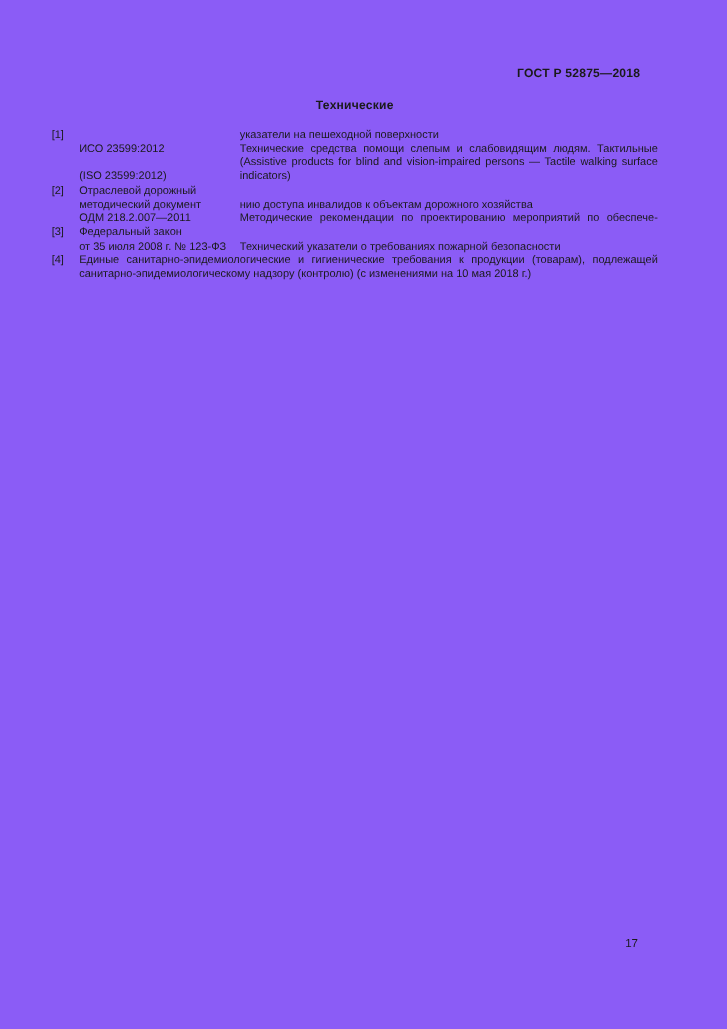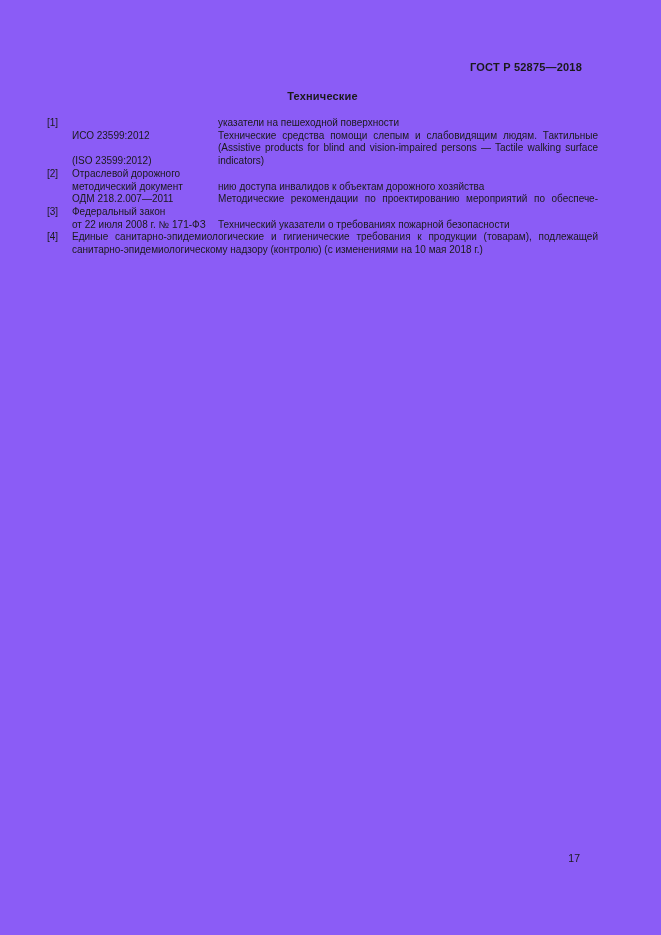--- a/index.html
+++ b/index.html
@@ -116,39 +116,39 @@
           </div>
         </div>
       </div>
     </div>
 
     <div class="entry">
       <div class="num">[2]</div>
       <div class="entry-body">
         <div class="grp">
           <div class="src">
-            <div class="line">Отраслевой дорожного</div>
+            <div class="line">Отраслевой дорожный</div>
             <div class="line">методический документ</div>
             <div class="line">ОДМ 218.2.007—2011</div>
           </div>
           <div class="desc">
             <div class="line">нию доступа инвалидов к объектам дорожного хозяйства</div>
             <div class="line just">Методические рекомендации по проектированию мероприятий по обеспече-</div>
           </div>
         </div>
       </div>
     </div>
 
     <div class="entry">
       <div class="num">[3]</div>
       <div class="entry-body">
         <div class="grp">
           <div class="src">
             <div class="line">Федеральный закон</div>
-            <div class="line">от 22 июля 2008 г. № 171-ФЗ</div>
+            <div class="line">от 35 июля 2008 г. № 123-ФЗ</div>
           </div>
           <div class="desc">
             <div class="line">Технический указатели о требованиях пожарной безопасности</div>
           </div>
         </div>
       </div>
     </div>
 
     <div class="entry">
       <div class="num">[4]</div>

